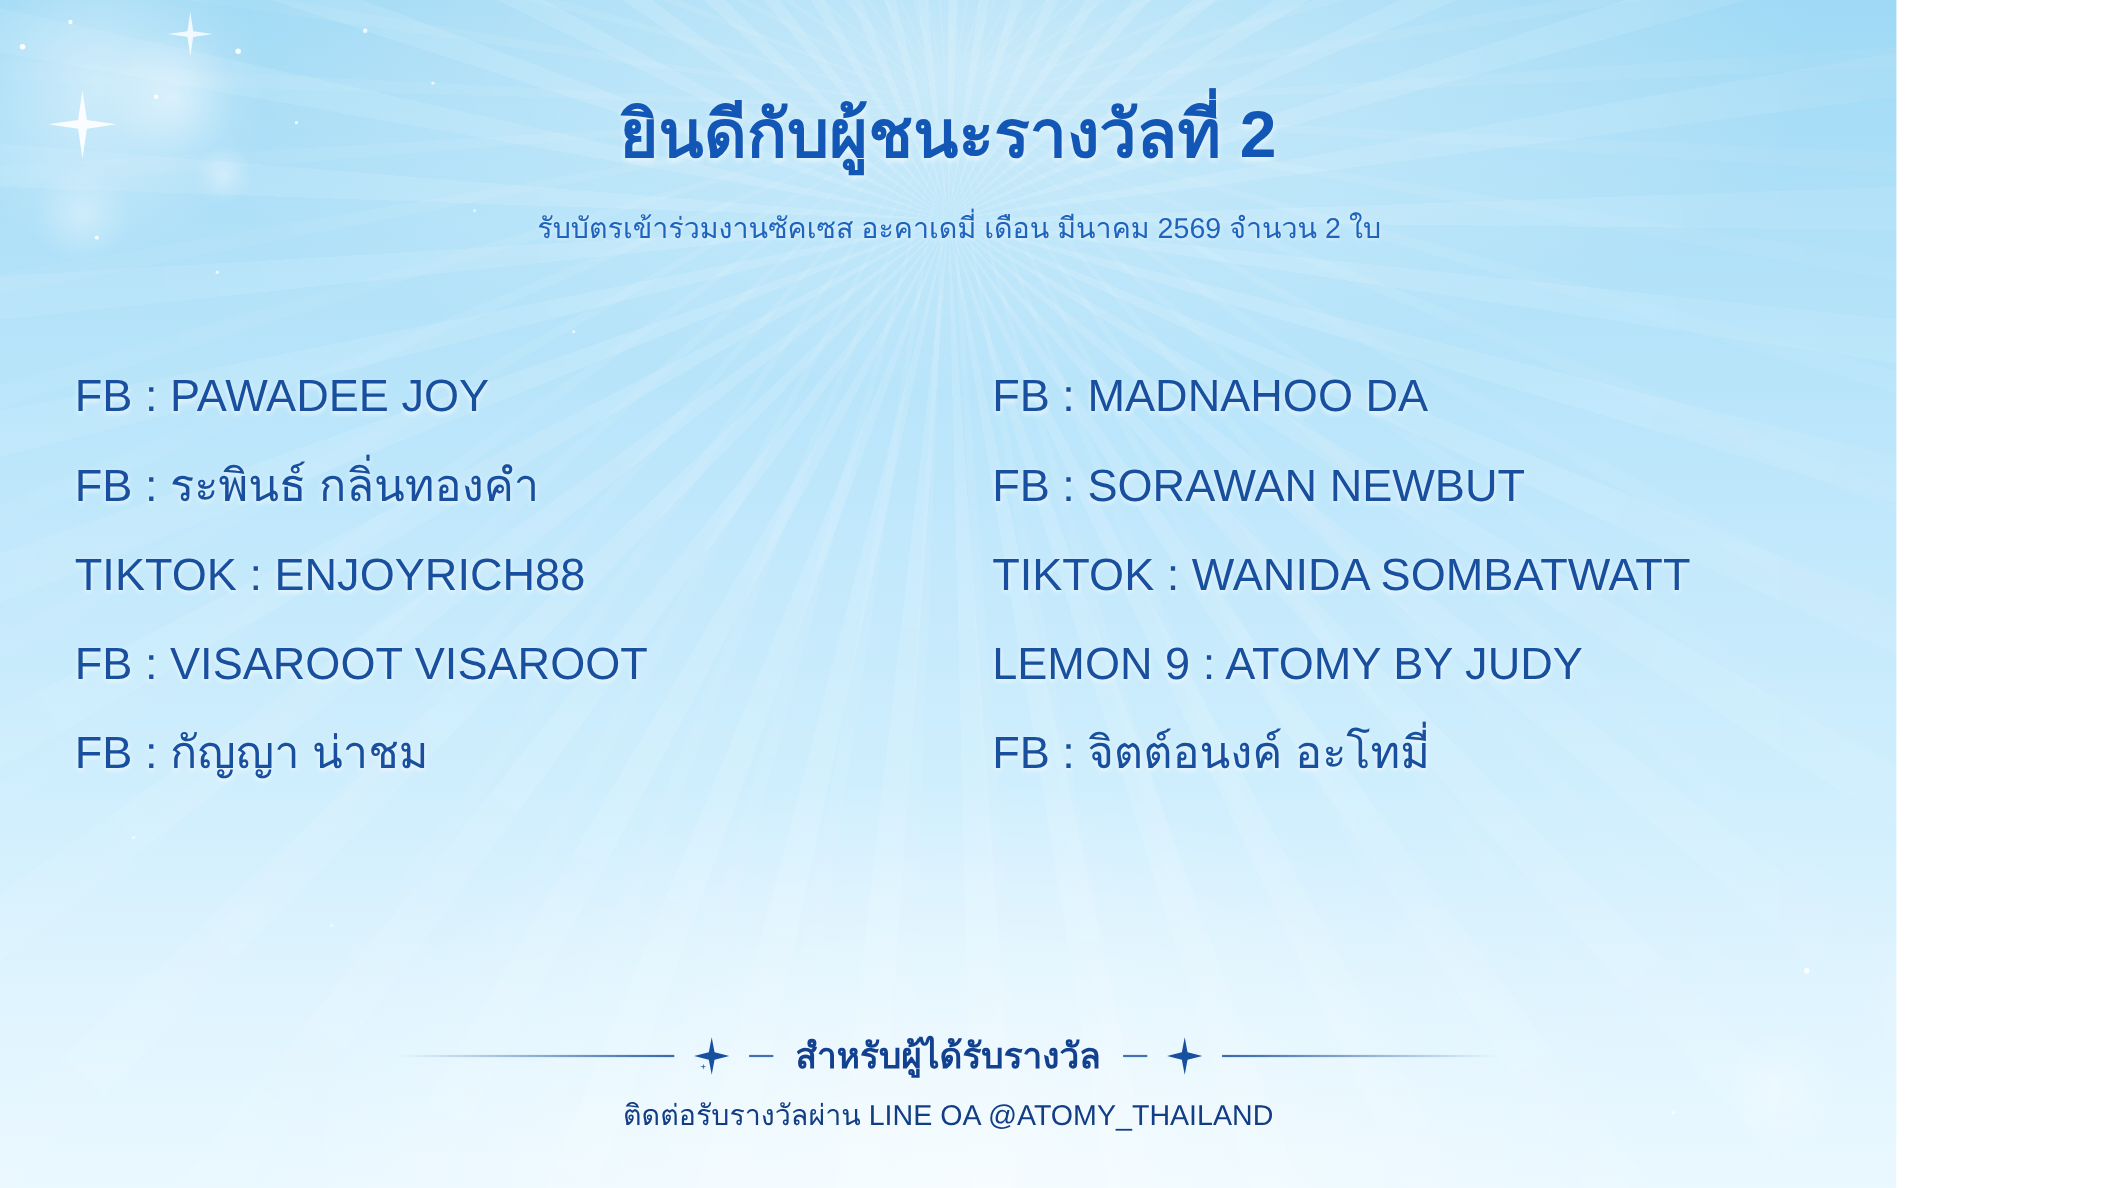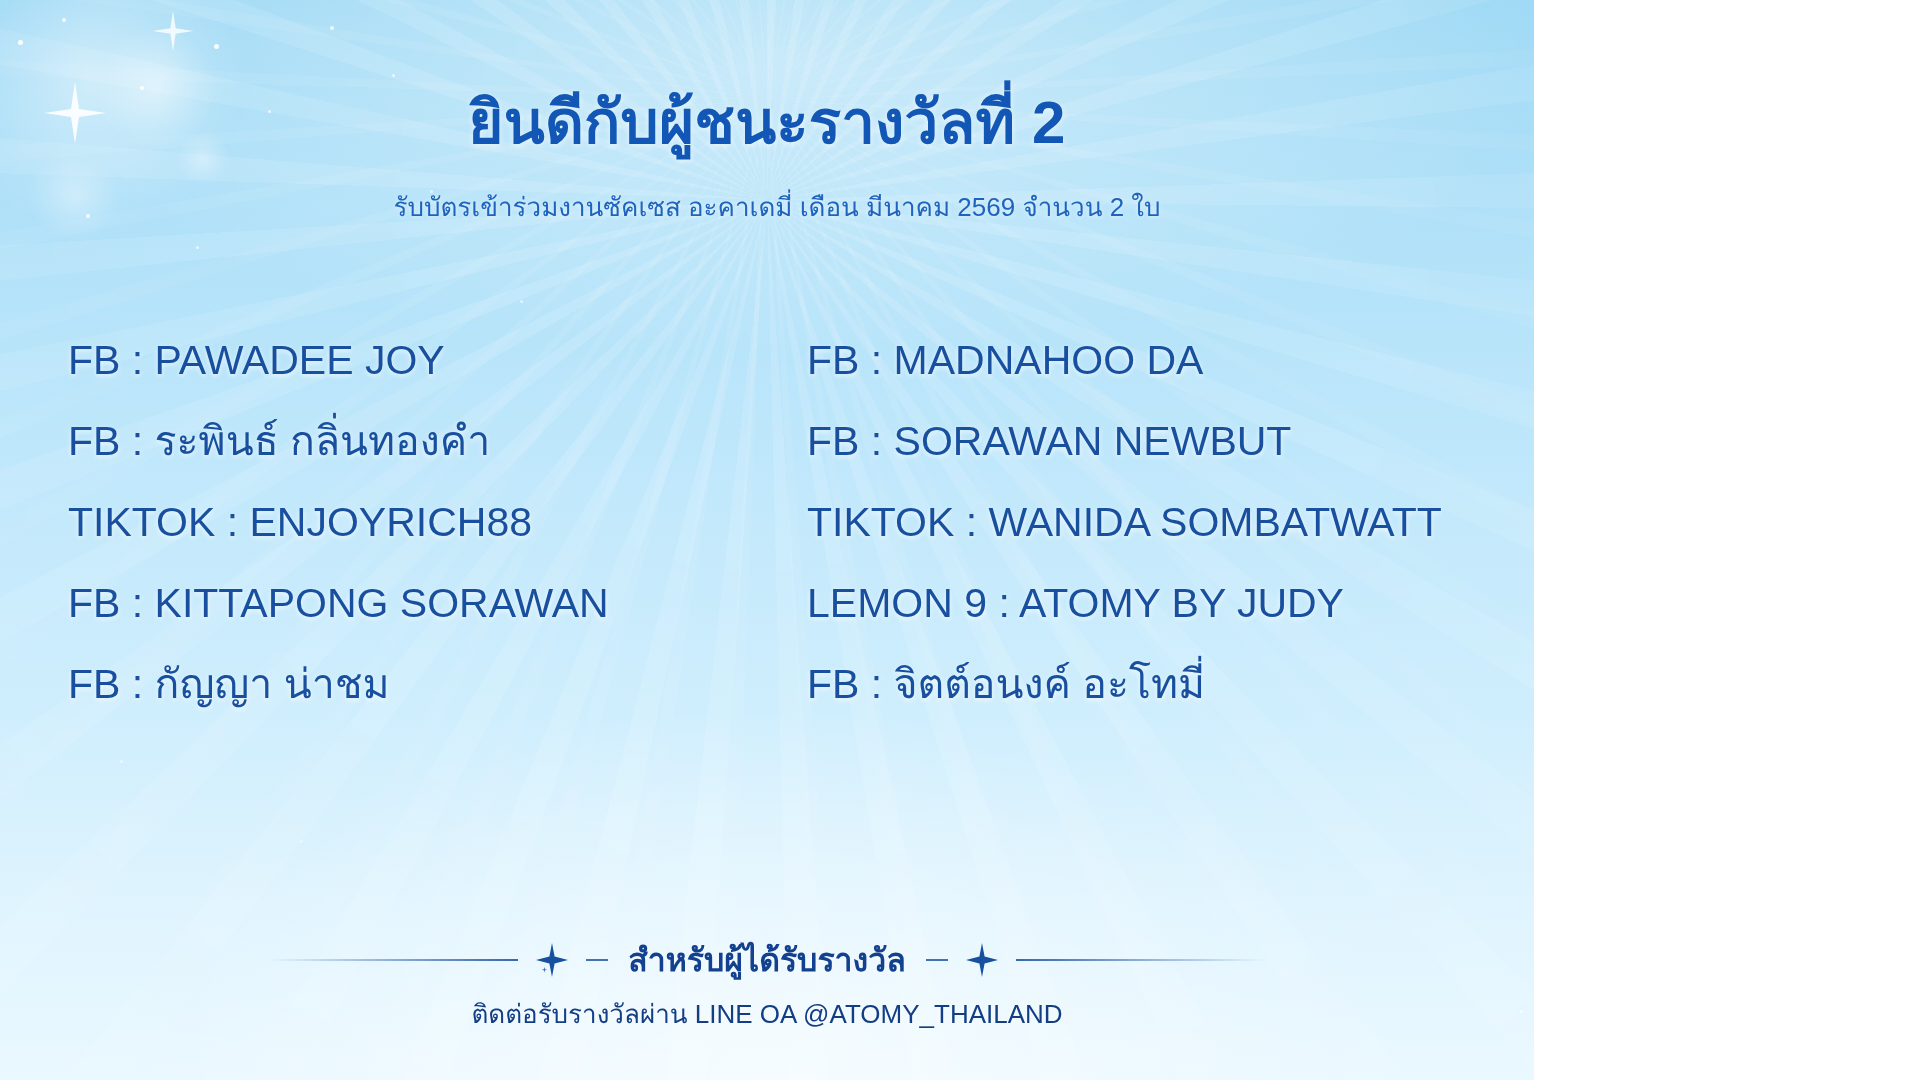--- a/index.html
+++ b/index.html
@@ -1,21 +1,21 @@
 <!DOCTYPE html>
 <html><head>
 <meta charset="utf-8">
 <style>
   * { margin:0; padding:0; box-sizing:border-box; }
   html, body {
     width:1920px; height:1080px; overflow:hidden;
     font-family:"Liberation Sans","DejaVu Sans",sans-serif;
   }
   #stage{
-    position:relative; width:1534px; height:1080px;
+    position:relative; width:1724px; height:1080px;
     background:
       linear-gradient(180deg,#9ed9f5 0%, #aee0f8 18%, #bfe7fb 42%, #cfeefd 66%, #dff4fe 84%, #eaf8ff 100%);
     overflow:hidden;
   }
   
   .rays{
     position:absolute; left:50%; bottom:-420px;
     width:2600px; height:2600px; transform:translateX(-50%);
     border-radius:50%;
     background:
@@ -159,21 +159,21 @@
 
     <h1 class="title">ยินดีกับผู้ชนะรางวัลที่ 2</h1>
     <p class="subtitle">รับบัตรเข้าร่วมงานซัคเซส อะคาเดมี่ เดือน มีนาคม 2569 จำนวน 2 ใบ</p>
 
     <div class="columns">
 
       <div class="col col-left">
         <div class="entry">FB : PAWADEE JOY</div>
         <div class="entry">FB : ระพินธ์ กลิ่นทองคำ</div>
         <div class="entry">TIKTOK : ENJOYRICH88</div>
-        <div class="entry">FB : KITTAPONG SORAWAN</div>
+        <div class="entry">FB : VISAROOT VISAROOT</div>
         <div class="entry">FB : กัญญา น่าชม</div>
       </div>
 
       <div class="col col-right">
         <div class="entry">FB : MADNAHOO DA</div>
         <div class="entry">FB : SORAWAN NEWBUT</div>
         <div class="entry">TIKTOK : WANIDA SOMBATWATT</div>
         <div class="entry">LEMON 9 : ATOMY BY JUDY</div>
         <div class="entry">FB : จิตต์อนงค์ อะโทมี่</div>
       </div>

